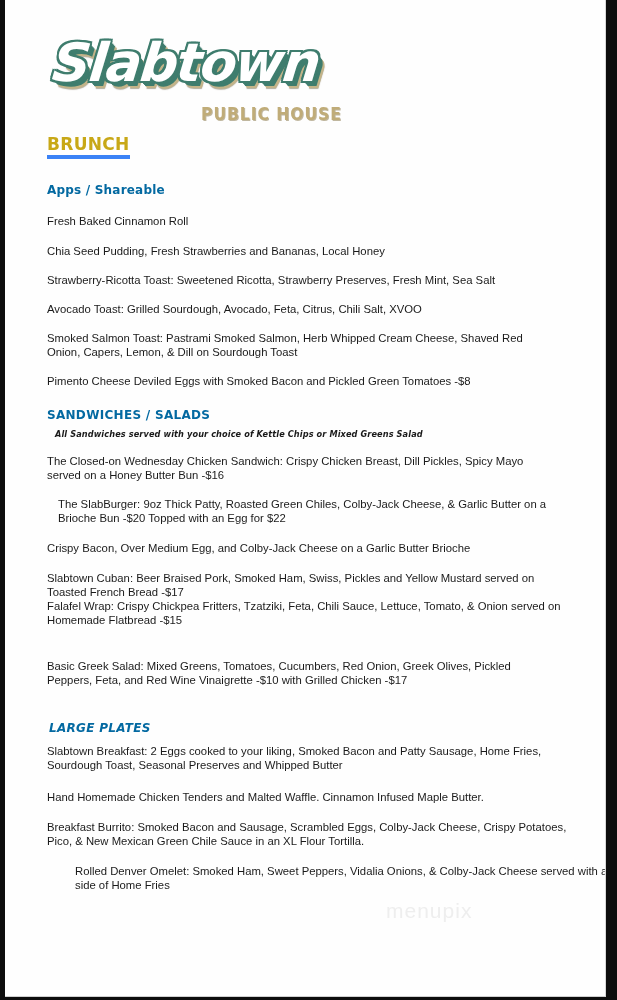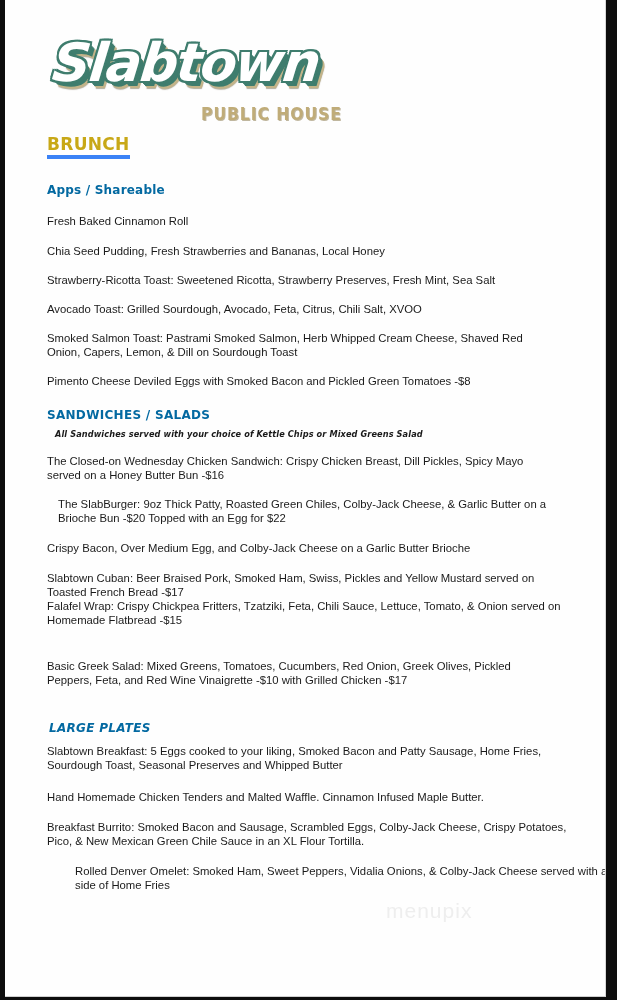--- a/index.html
+++ b/index.html
@@ -160,21 +160,21 @@
 
     <div class="abs item" style="left:42px; top:455px; width:510px;">The Closed-on Wednesday Chicken Sandwich: Crispy Chicken Breast, Dill Pickles, Spicy Mayo served on a Honey Butter Bun -$16</div>
     <div class="abs item" style="left:53px; top:498px; width:500px;">The SlabBurger: 9oz Thick Patty, Roasted Green Chiles, Colby-Jack Cheese, &amp; Garlic Butter on a Brioche Bun -$20 Topped with an Egg for $22</div>
     <div class="abs item" style="left:42px; top:542px; width:530px;">Crispy Bacon, Over Medium Egg, and Colby-Jack Cheese on a Garlic Butter Brioche</div>
     <div class="abs item" style="left:42px; top:572px; width:513px;">Slabtown Cuban: Beer Braised Pork, Smoked Ham, Swiss, Pickles and Yellow Mustard served on Toasted French Bread -$17</div>
     <div class="abs item" style="left:42px; top:600px; width:535px;">Falafel Wrap: Crispy Chickpea Fritters, Tzatziki, Feta, Chili Sauce, Lettuce, Tomato, &amp; Onion served on Homemade Flatbread -$15</div>
     <div class="abs item" style="left:42px; top:660px; width:500px;">Basic Greek Salad: Mixed Greens, Tomatoes, Cucumbers, Red Onion, Greek Olives, Pickled Peppers, Feta, and Red Wine Vinaigrette -$10 with Grilled Chicken -$17</div>
 
     <div class="abs section-head caps" style="left:44px; top:721px;font-style:italic;">LARGE PLATES</div>
 
-    <div class="abs item" style="left:42px; top:745px; width:530px;">Slabtown Breakfast: 5 Eggs cooked to your liking, Smoked Bacon and Patty Sausage, Home Fries, Sourdough Toast, Seasonal Preserves and Whipped Butter</div>
+    <div class="abs item" style="left:42px; top:745px; width:530px;">Slabtown Breakfast: 2 Eggs cooked to your liking, Smoked Bacon and Patty Sausage, Home Fries, Sourdough Toast, Seasonal Preserves and Whipped Butter</div>
     <div class="abs item" style="left:42px; top:791px; width:530px;">Hand Homemade Chicken Tenders and Malted Waffle. Cinnamon Infused Maple Butter.</div>
     <div class="abs item" style="left:42px; top:821px; width:532px;">Breakfast Burrito: Smoked Bacon and Sausage, Scrambled Eggs, Colby-Jack Cheese, Crispy Potatoes, Pico, &amp; New Mexican Green Chile Sauce in an XL Flour Tortilla.</div>
     <div class="abs item" style="left:42px; top:865px; width:533px;margin-left:28px;">Rolled Denver Omelet: Smoked Ham, Sweet Peppers, Vidalia Onions, &amp; Colby-Jack Cheese served with a side of Home Fries</div>
 
     <div class="watermark">menupix</div>
 
   </div>
 </div>
 
 </body></html>

